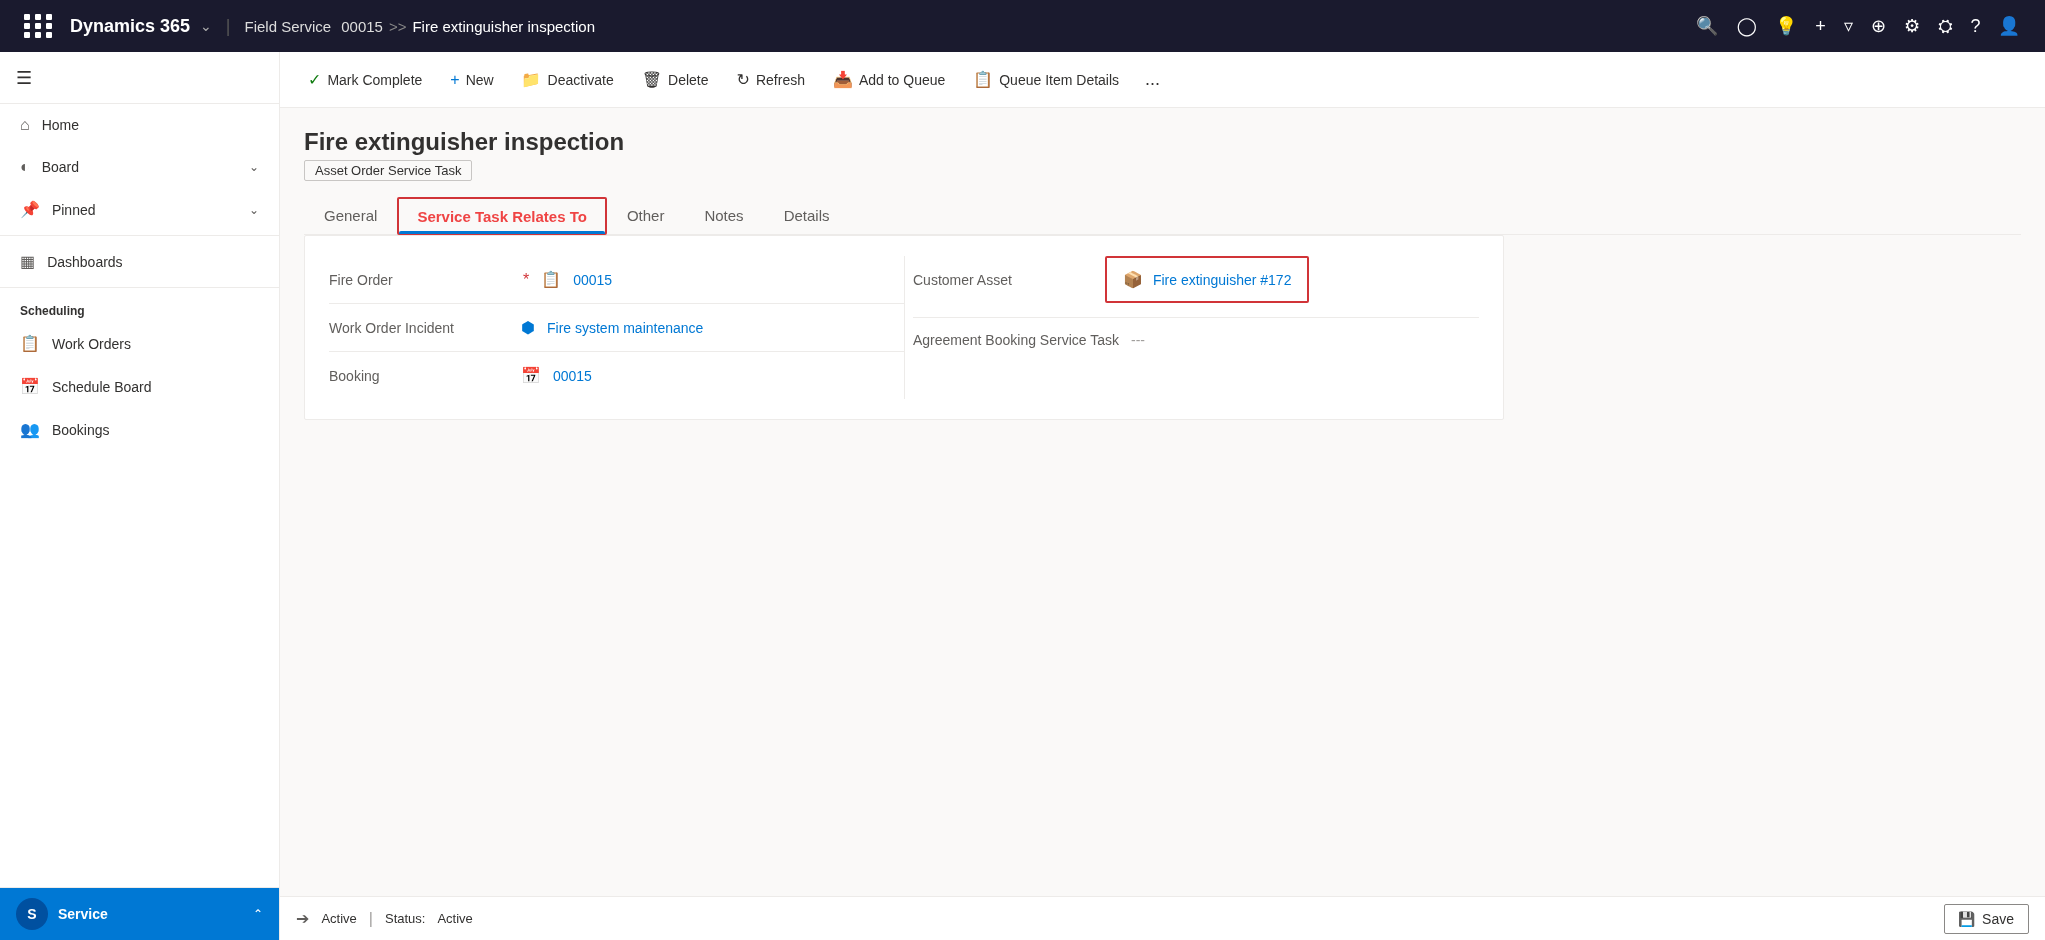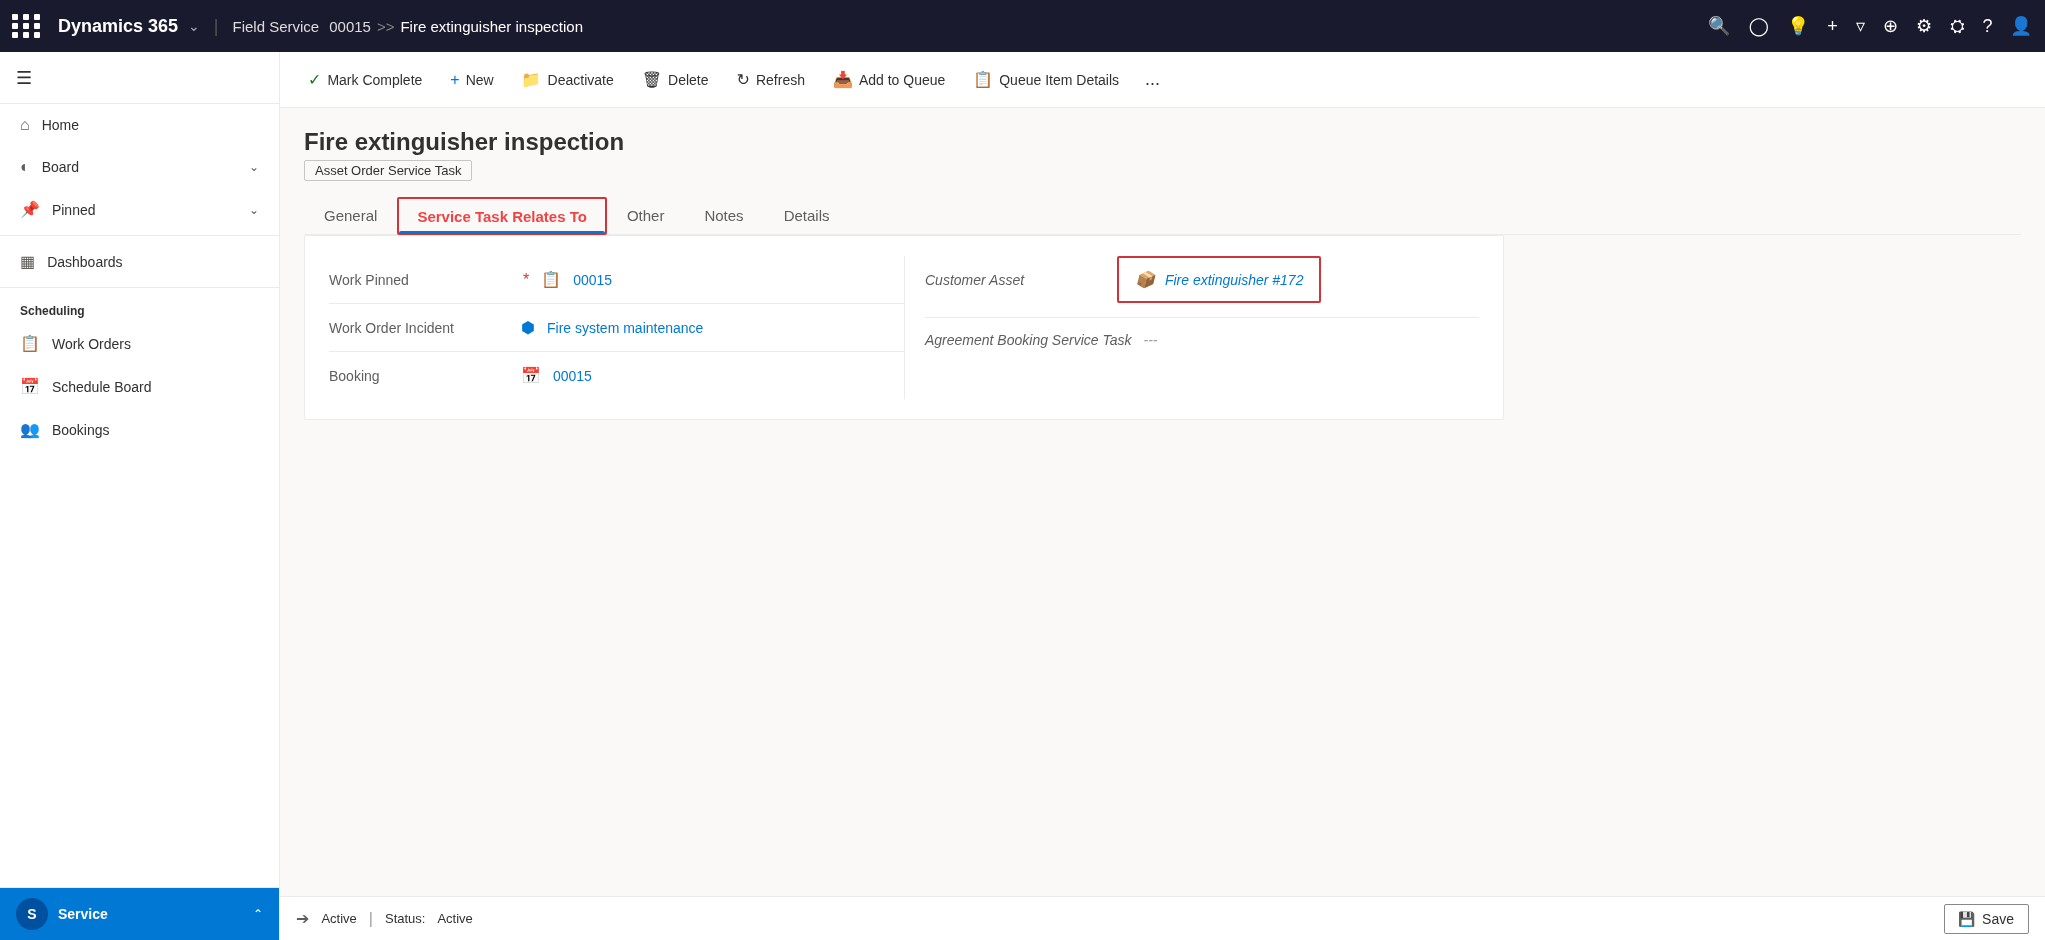--- a/index.html
+++ b/index.html
@@ -5,21 +5,21 @@
     * { box-sizing: border-box; margin: 0; padding: 0; }
     body { font-family: 'Segoe UI', sans-serif; background: #f3f2f1; height: 940px; overflow: hidden; display: flex; flex-direction: column; }
 
     
     .top-nav {
       background: #1a1a2e;
       color: white;
       height: 52px;
       display: flex;
       align-items: center;
-      padding: 0 12px;
+      padding: 0 24px;
       gap: 10px;
       flex-shrink: 0;
     }
     .top-nav-dots { display: grid; grid-template-columns: repeat(3,8px); gap: 3px; cursor: pointer; }
     .top-nav-dots span { width: 6px; height: 6px; background: white; border-radius: 1px; display: block; }
     .top-nav-brand { font-size: 18px; font-weight: 600; color: white; margin-left: 6px; }
     .top-nav-chevron { color: #aaa; font-size: 14px; cursor: pointer; }
     .top-nav-separator { color: #555; font-size: 18px; margin: 0 4px; }
     .top-nav-field-service { color: #ddd; font-size: 15px; }
     .top-nav-breadcrumb { color: #ddd; font-size: 15px; display: flex; align-items: center; gap: 6px; }
@@ -171,21 +171,21 @@
       gap: 12px;
     }
     .form-row:last-child { border-bottom: none; align-items: center; }
     .form-label { color: #605e5c; font-size: 14px; min-width: 180px; }
     .form-required { color: #d13438; margin-left: 2px; }
     .form-value { color: #0078d4; font-size: 14px; font-weight: 500; cursor: pointer; display: flex; align-items: center; gap: 6px; }
     .form-icon { font-size: 16px; color: #0078d4; }
     .form-empty { color: #a19f9d; font-size: 14px; }
 
     
-    .form-right-col { padding-left: 20px; border-left: 1px solid #edebe9; font-style: italic; }
+    .form-right-col { padding-left: 8px; border-left: 1px solid #edebe9; }
     .customer-asset-box {
       border: 2px solid #d13438;
       border-radius: 2px;
       padding: 12px 16px;
       display: flex;
       align-items: center;
       gap: 10px;
     }
 
     
@@ -366,21 +366,21 @@
         <button class="tab">
           <span>Details</span>
         </button>
       </div>
 
       <div class="form-card">
         <div class="form-grid">
 
           <div class="form-col">
             <div class="form-row">
-              <span class="form-label">Work Pinned</span>
+              <span class="form-label">Fire Order</span>
               <span class="form-required">*</span>
               <span class="form-icon">📋</span>
               <span class="form-value">00015</span>
             </div>
             <div class="form-row">
               <span class="form-label">Work Order Incident</span>
               <span class="form-icon" style="color:#0078d4;">⬢</span>
               <span class="form-value">Fire system maintenance</span>
             </div>
             <div class="form-row">

